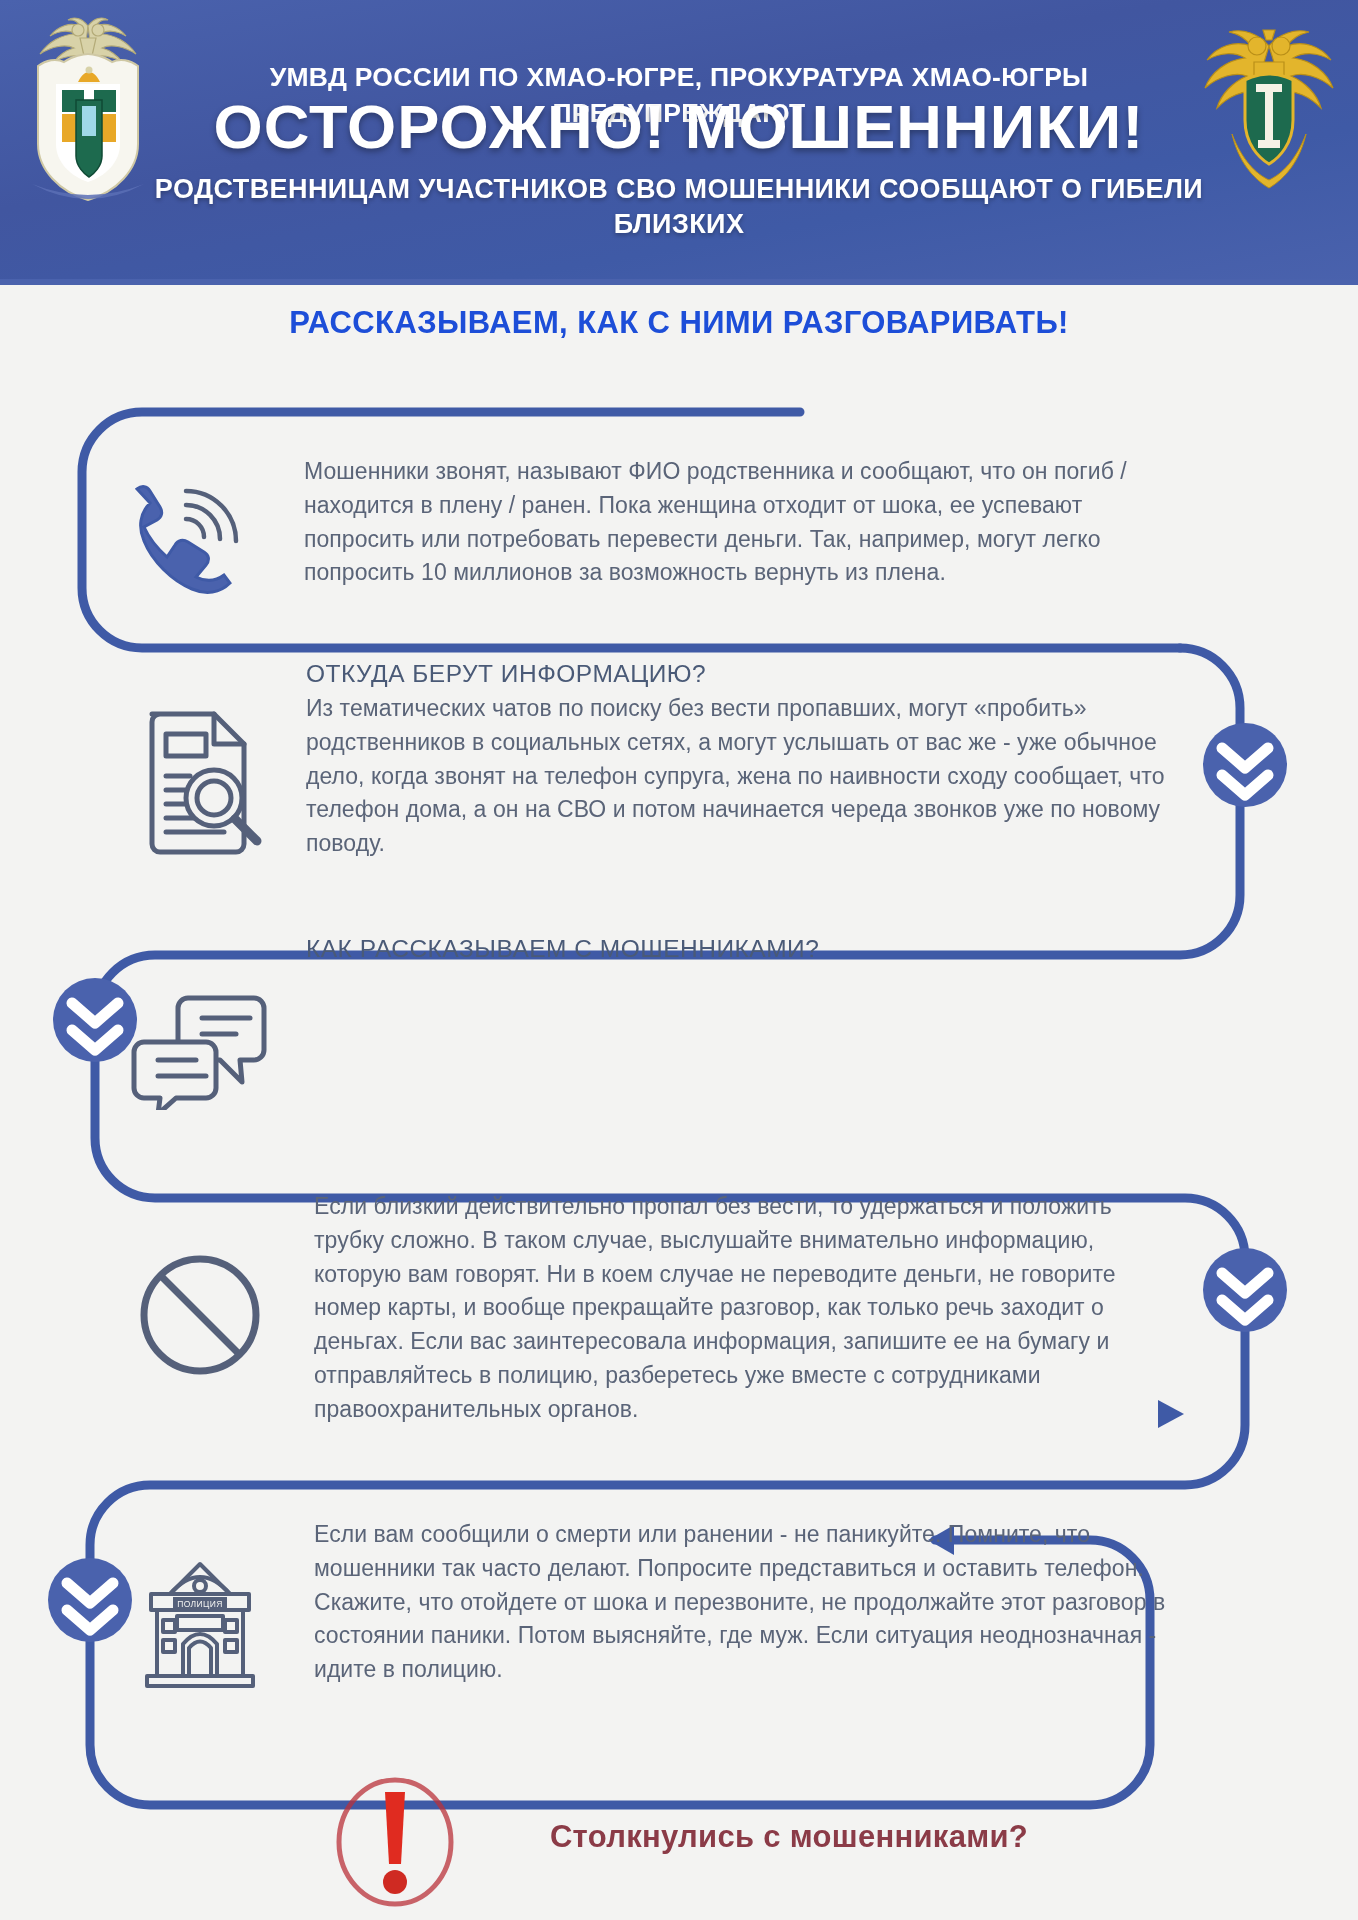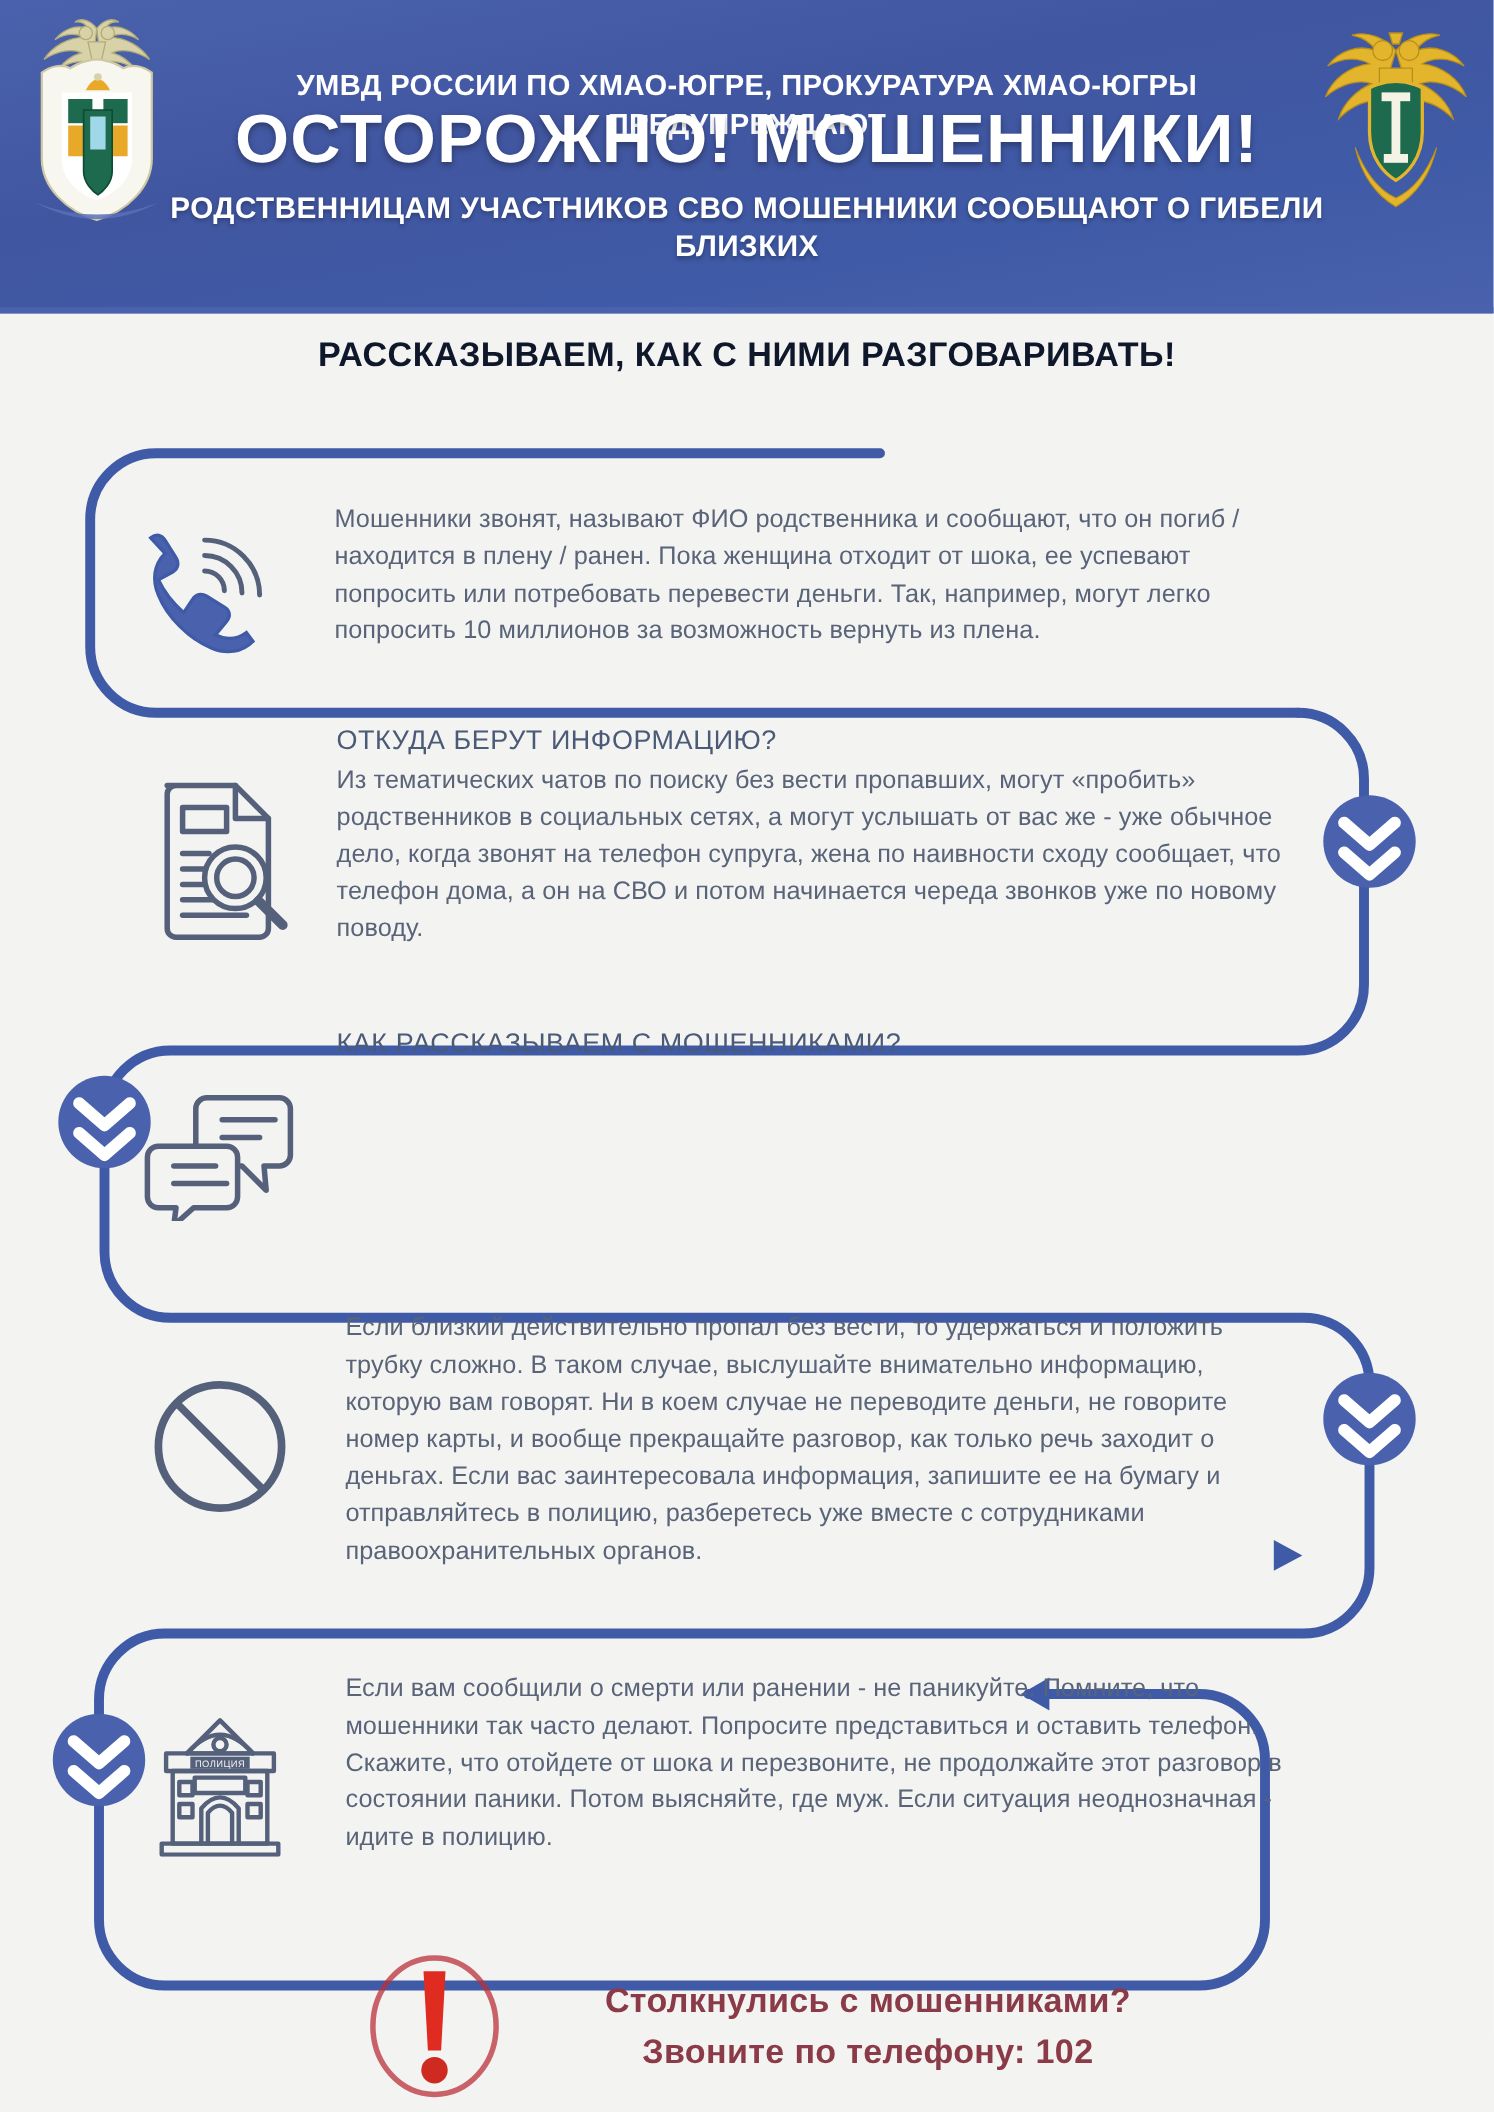--- a/index.html
+++ b/index.html
@@ -87,21 +87,21 @@
     text-shadow: 0 2px 4px rgba(0,0,0,0.3);
   }
 
   
   .section-headline {
     position: absolute;
     top: 305px;
     left: 0;
     width: 1358px;
     text-align: center;
-    color: #0f172a;
+    color: #1d4ed8;
     font-size: 31px;
     font-weight: 900;
     letter-spacing: 0.4px;
   }
 
   
   .flow-svg {
     position: absolute;
     top: 0; left: 0;
     width: 1358px;
@@ -448,17 +448,16 @@
   <div class="footer">
     <div class="footer-icon">
       <svg viewBox="0 0 130 140" width="130" height="140" aria-hidden="true">
         <ellipse cx="65" cy="70" rx="56" ry="62" fill="none" stroke="#b9313a" stroke-width="5" opacity="0.75"></ellipse>
         <path d="M55 20 h20 l-4 72 h-12 z" fill="#e02b20"></path>
         <circle cx="65" cy="110" r="12" fill="#cf2a22"></circle>
       </svg>
     </div>
     <div class="footer-text">
       <div class="footer-line1">Столкнулись с мошенниками?</div>
-      <div class="footer-line2">Звоните по телефону: 102</div>
     </div>
   </div>
 
 </div>
 
 </body></html>

